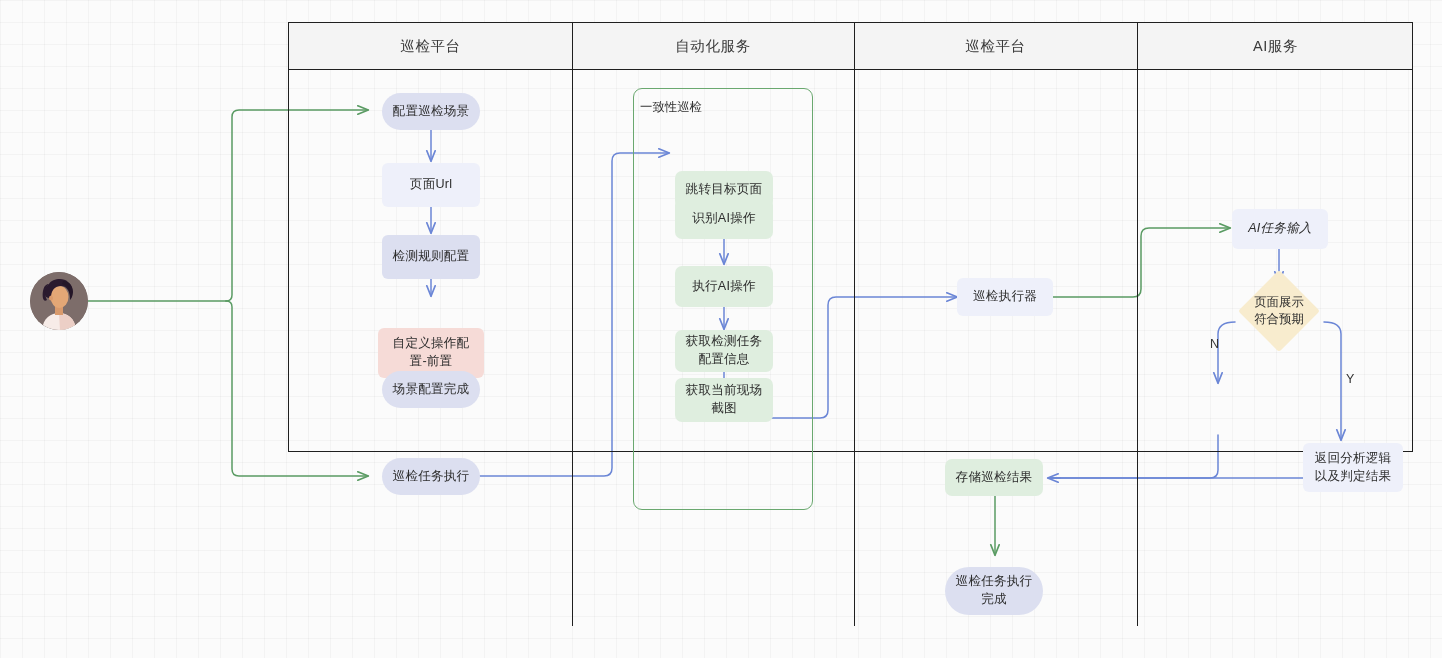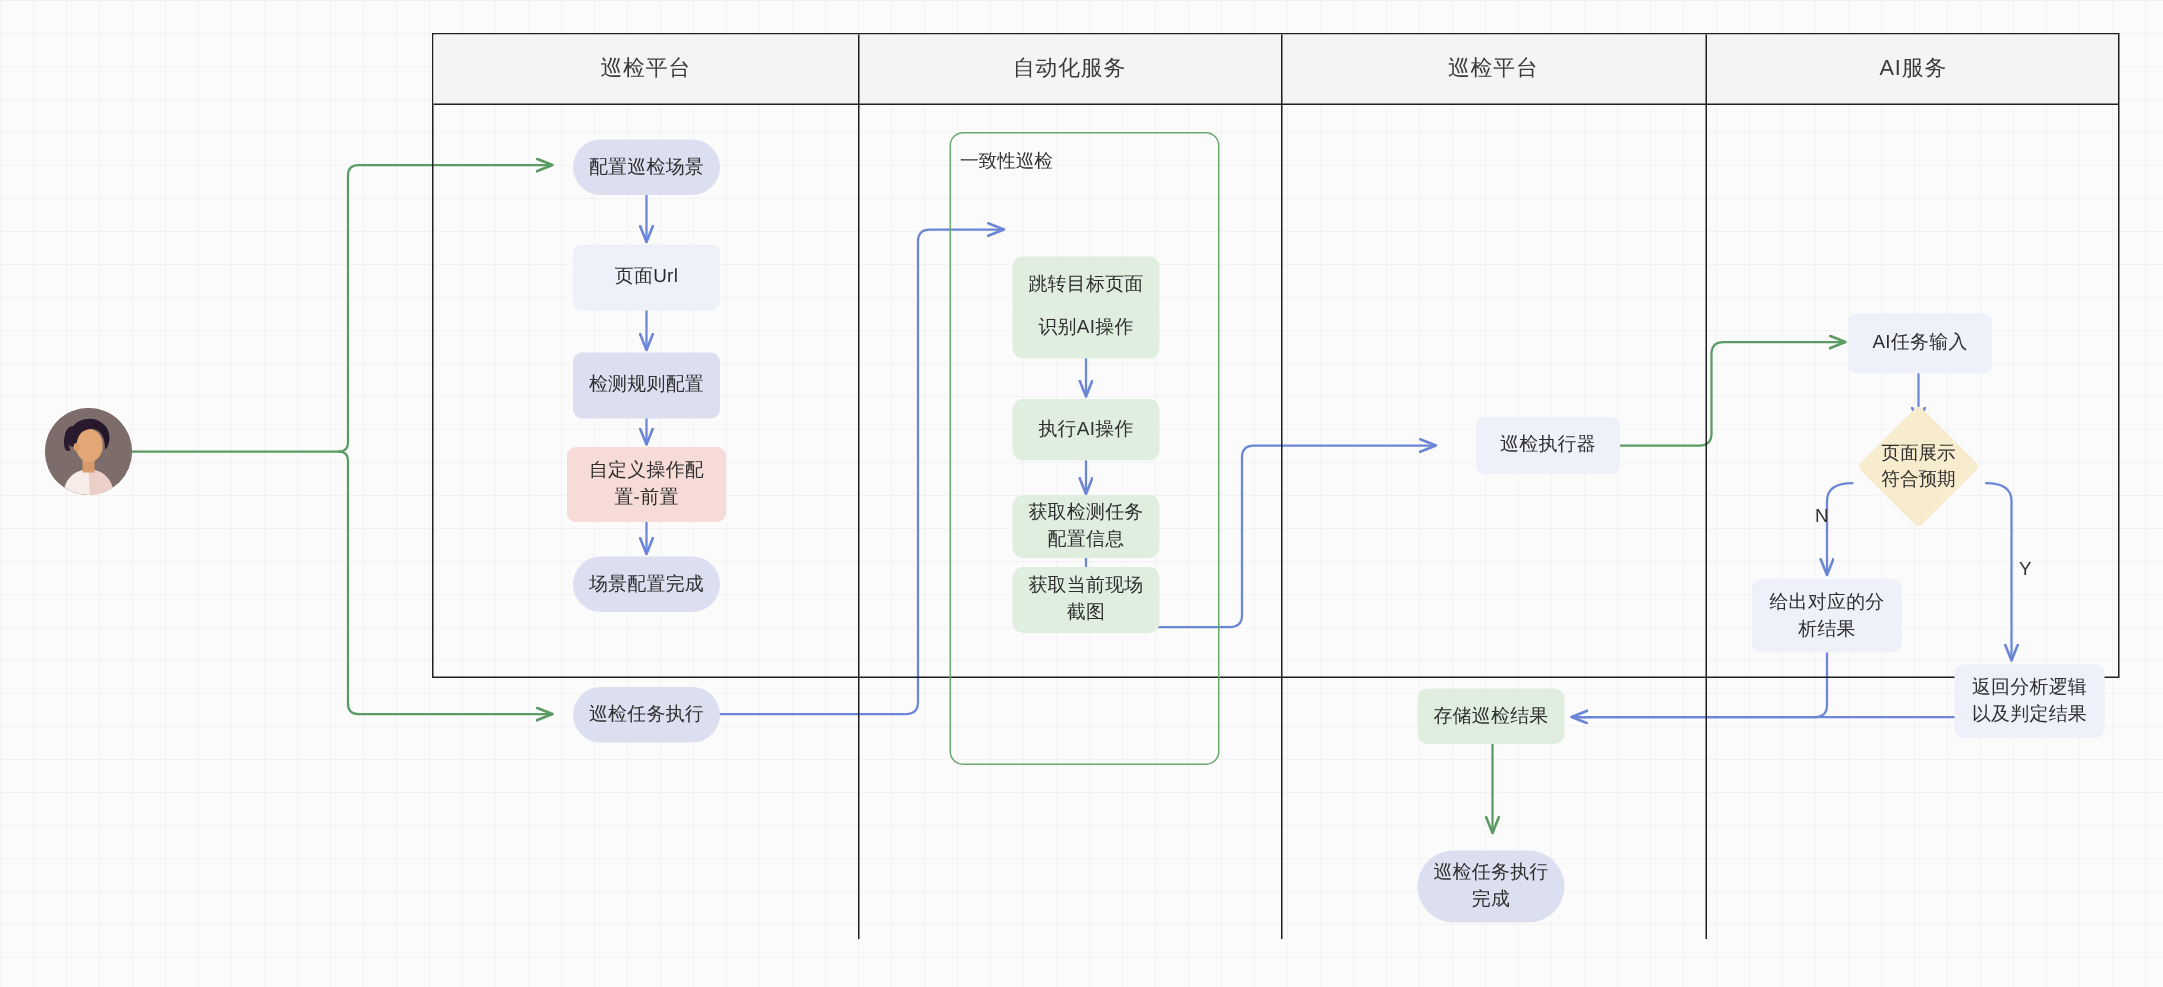--- a/index.html
+++ b/index.html
@@ -79,21 +79,21 @@
     font-size: 12.6px;
     line-height: 1.42;
     color: #2e2e2e;
     padding: 3px 7px;
     letter-spacing: .2px;
   }
   .n-lav   { background: #dcdff0; border-radius: 6px; }
   .n-lav-r { background: #dcdff0; border-radius: 26px; }
   .n-lav-l { background: #eef0fa; border-radius: 6px; }
   .n-green { background: #dfeedf; border-radius: 7px; }
-  .n-pink  { background: #f6dbd7; border-radius: 6px; }
+  .n-pink  { background: #f6dbd7; border-radius: 6px; margin-top: 30px; }
 
   .diamond-wrap {
     position: absolute;
   }
   .diamond-shape {
     position: absolute;
     left: 0; top: 0;
     width: 100%; height: 100%;
     background: #f8ecce;
     transform: rotate(45deg);
@@ -267,34 +267,33 @@
   <div class="node n-green" style="left:675px; top:135px; width:98px; height:37px;margin-top:36px;">跳转目标页面</div>
 
   <div class="node n-green" style="left:675px; top:198px; width:98px; height:41px;">识别AI操作</div>
 
   <div class="node n-green" style="left:675px; top:266px; width:98px; height:41px;">执行AI操作</div>
 
   <div class="node n-green" style="left:675px; top:330px; width:98px; height:42px;">获取检测任务配置信息</div>
 
   <div class="node n-green" style="left:675px; top:378px; width:98px; height:44px;">获取当前现场截图</div>
 
-  <div class="node n-lav-l" style="left:984px; top:278px; width:96px; height:38px;">巡检执行器</div>
+  <div class="node n-lav-l" style="left:957px; top:278px; width:96px; height:38px;">巡检执行器</div>
 
   <div class="node n-green" style="left:945px; top:459px; width:98px; height:37px;">存储巡检结果</div>
 
   <div class="node n-lav-r" style="left:945px; top:555px; width:98px; height:48px;margin-top:12px;">巡检任务执行完成</div>
 
-  <div class="node n-lav-l" style="left:1232px; top:209px; width:96px; height:40px;">AI任务输入</div>
+  <div class="node n-lav-l" style="left:1232px; top:209px; width:96px; height:40px;font-style:italic;">AI任务输入</div>
 
   <div class="diamond-wrap" style="left:1250px; top:282px; width:58px; height:58px;">
     <div class="diamond-shape"></div>
     <div class="diamond-label" style="left:-30px; width:118px;">页面展示
 符合预期</div>
   </div>
 
-  <div class="node n-lav-l" style="left:1168px; top:386px; width:100px; height:49px;">给出对应的分析结果</div>
 
   <div class="node n-lav-l" style="left:1303px; top:443px; width:100px; height:49px;">返回分析逻辑以及判定结果</div>
 
   <div class="edge-label" style="left:1210px; top:337px;">N</div>
   <div class="edge-label" style="left:1346px; top:372px;">Y</div>
 
 </div>
 
 </body></html>

